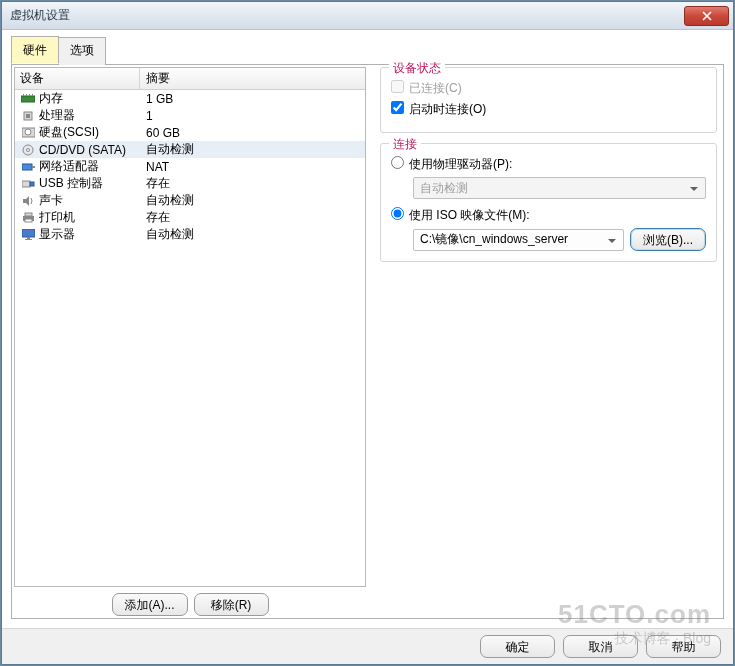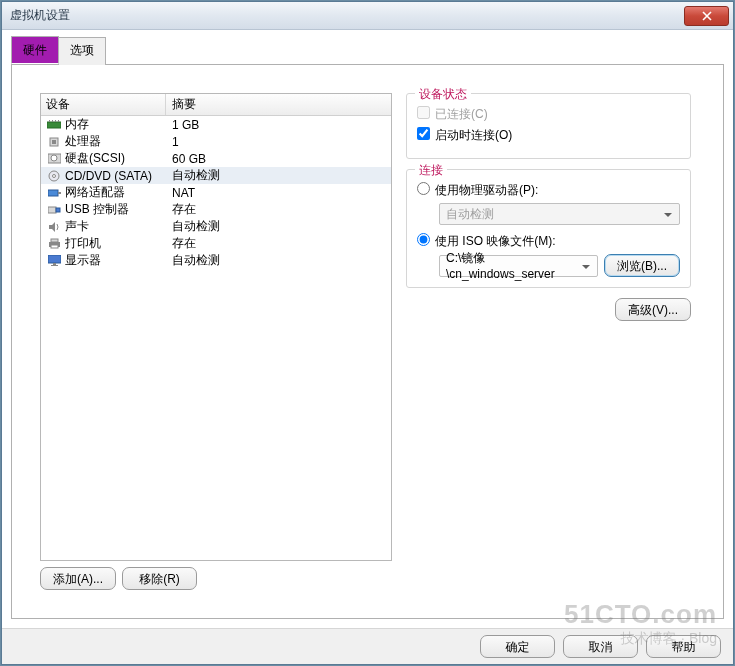--- a/index.html
+++ b/index.html
@@ -61,32 +61,32 @@
   padding: 4px 11px 4px 11px;
   border: 1px solid #b0b0b0;
   background: #f0f0f0;
   margin-right: -1px;
   border-bottom: none;
   cursor: pointer;
   position: relative;
   top: 1px;
 }
 .tab.active {
-  background: #a21caf;
+  background: #fef9c3;
   border-bottom: 1px solid #fff;
   top: 0px;
   padding-top: 5px;
   z-index: 2;
 }
 .panel {
   flex: 1;
   border: 1px solid #b0b0b0;
   border-top: 1px solid #b0b0b0;
   background: #fff;
-  padding: 28px;
+  padding: 2px;
   display: flex;
   gap: 10px;
 }
 .left-col {
   width: 352px;
   display: flex;
   flex-direction: column;
 }
 .hw-list {
   flex: 1;
@@ -115,21 +115,21 @@
   height: 14px;
   margin: 0 3px 0 5px;
   display: flex;
   align-items: center;
   justify-content: center;
 }
 .hw-row .name { width: 101px; }
 .hw-row .val { padding-left: 6px; }
 .hw-actions {
   display: flex;
-  justify-content: flex-start;
+  justify-content: center;
   gap: 6px;
   margin-top: 6px;
 }
 .btn {
   padding: 3px 12px;
   border: 1px solid #9a9a9a;
   background: linear-gradient(to bottom, #fafafa, #e8e8e8);
   border-radius: 7px;
   cursor: pointer;
   font-size: 12px;
@@ -206,21 +206,21 @@
   background: #f0f0f0;
   border-top: 1px solid #d6d6d6;
   display: flex;
   align-items: center;
   justify-content: flex-end;
   padding: 0 12px;
   gap: 8px;
 }
 .watermark {
   position: absolute;
-  right: 18px;
+  right: 24px;
   bottom: 18px;
   color: rgba(120,120,120,0.35);
   font-family: Arial, sans-serif;
   text-align: right;
   pointer-events: none;
 }
 .watermark .big { font-size: 26px; font-weight: bold; letter-spacing: 1px; }
 .watermark .small { font-size: 14px; }
 </style>
 </head>
@@ -387,23 +387,20 @@
             <span>使用 ISO 映像文件(M):</span>
           </label>
           <div class="sub-controls">
             <div class="combo">
               <span>C:\镜像\cn_windows_server</span>
             </div>
             <button class="btn primary" style="min-width:70px">浏览(B)...</button>
           </div>
         </div>
 
-        <div class="right-actions">
-          <button class="btn">高级(V)...</button>
-        </div>
 
       </div>
 
     </div>
   </div>
 
   <div class="footer">
     <button class="btn">确定</button>
     <button class="btn">取消</button>
     <button class="btn">帮助</button>

